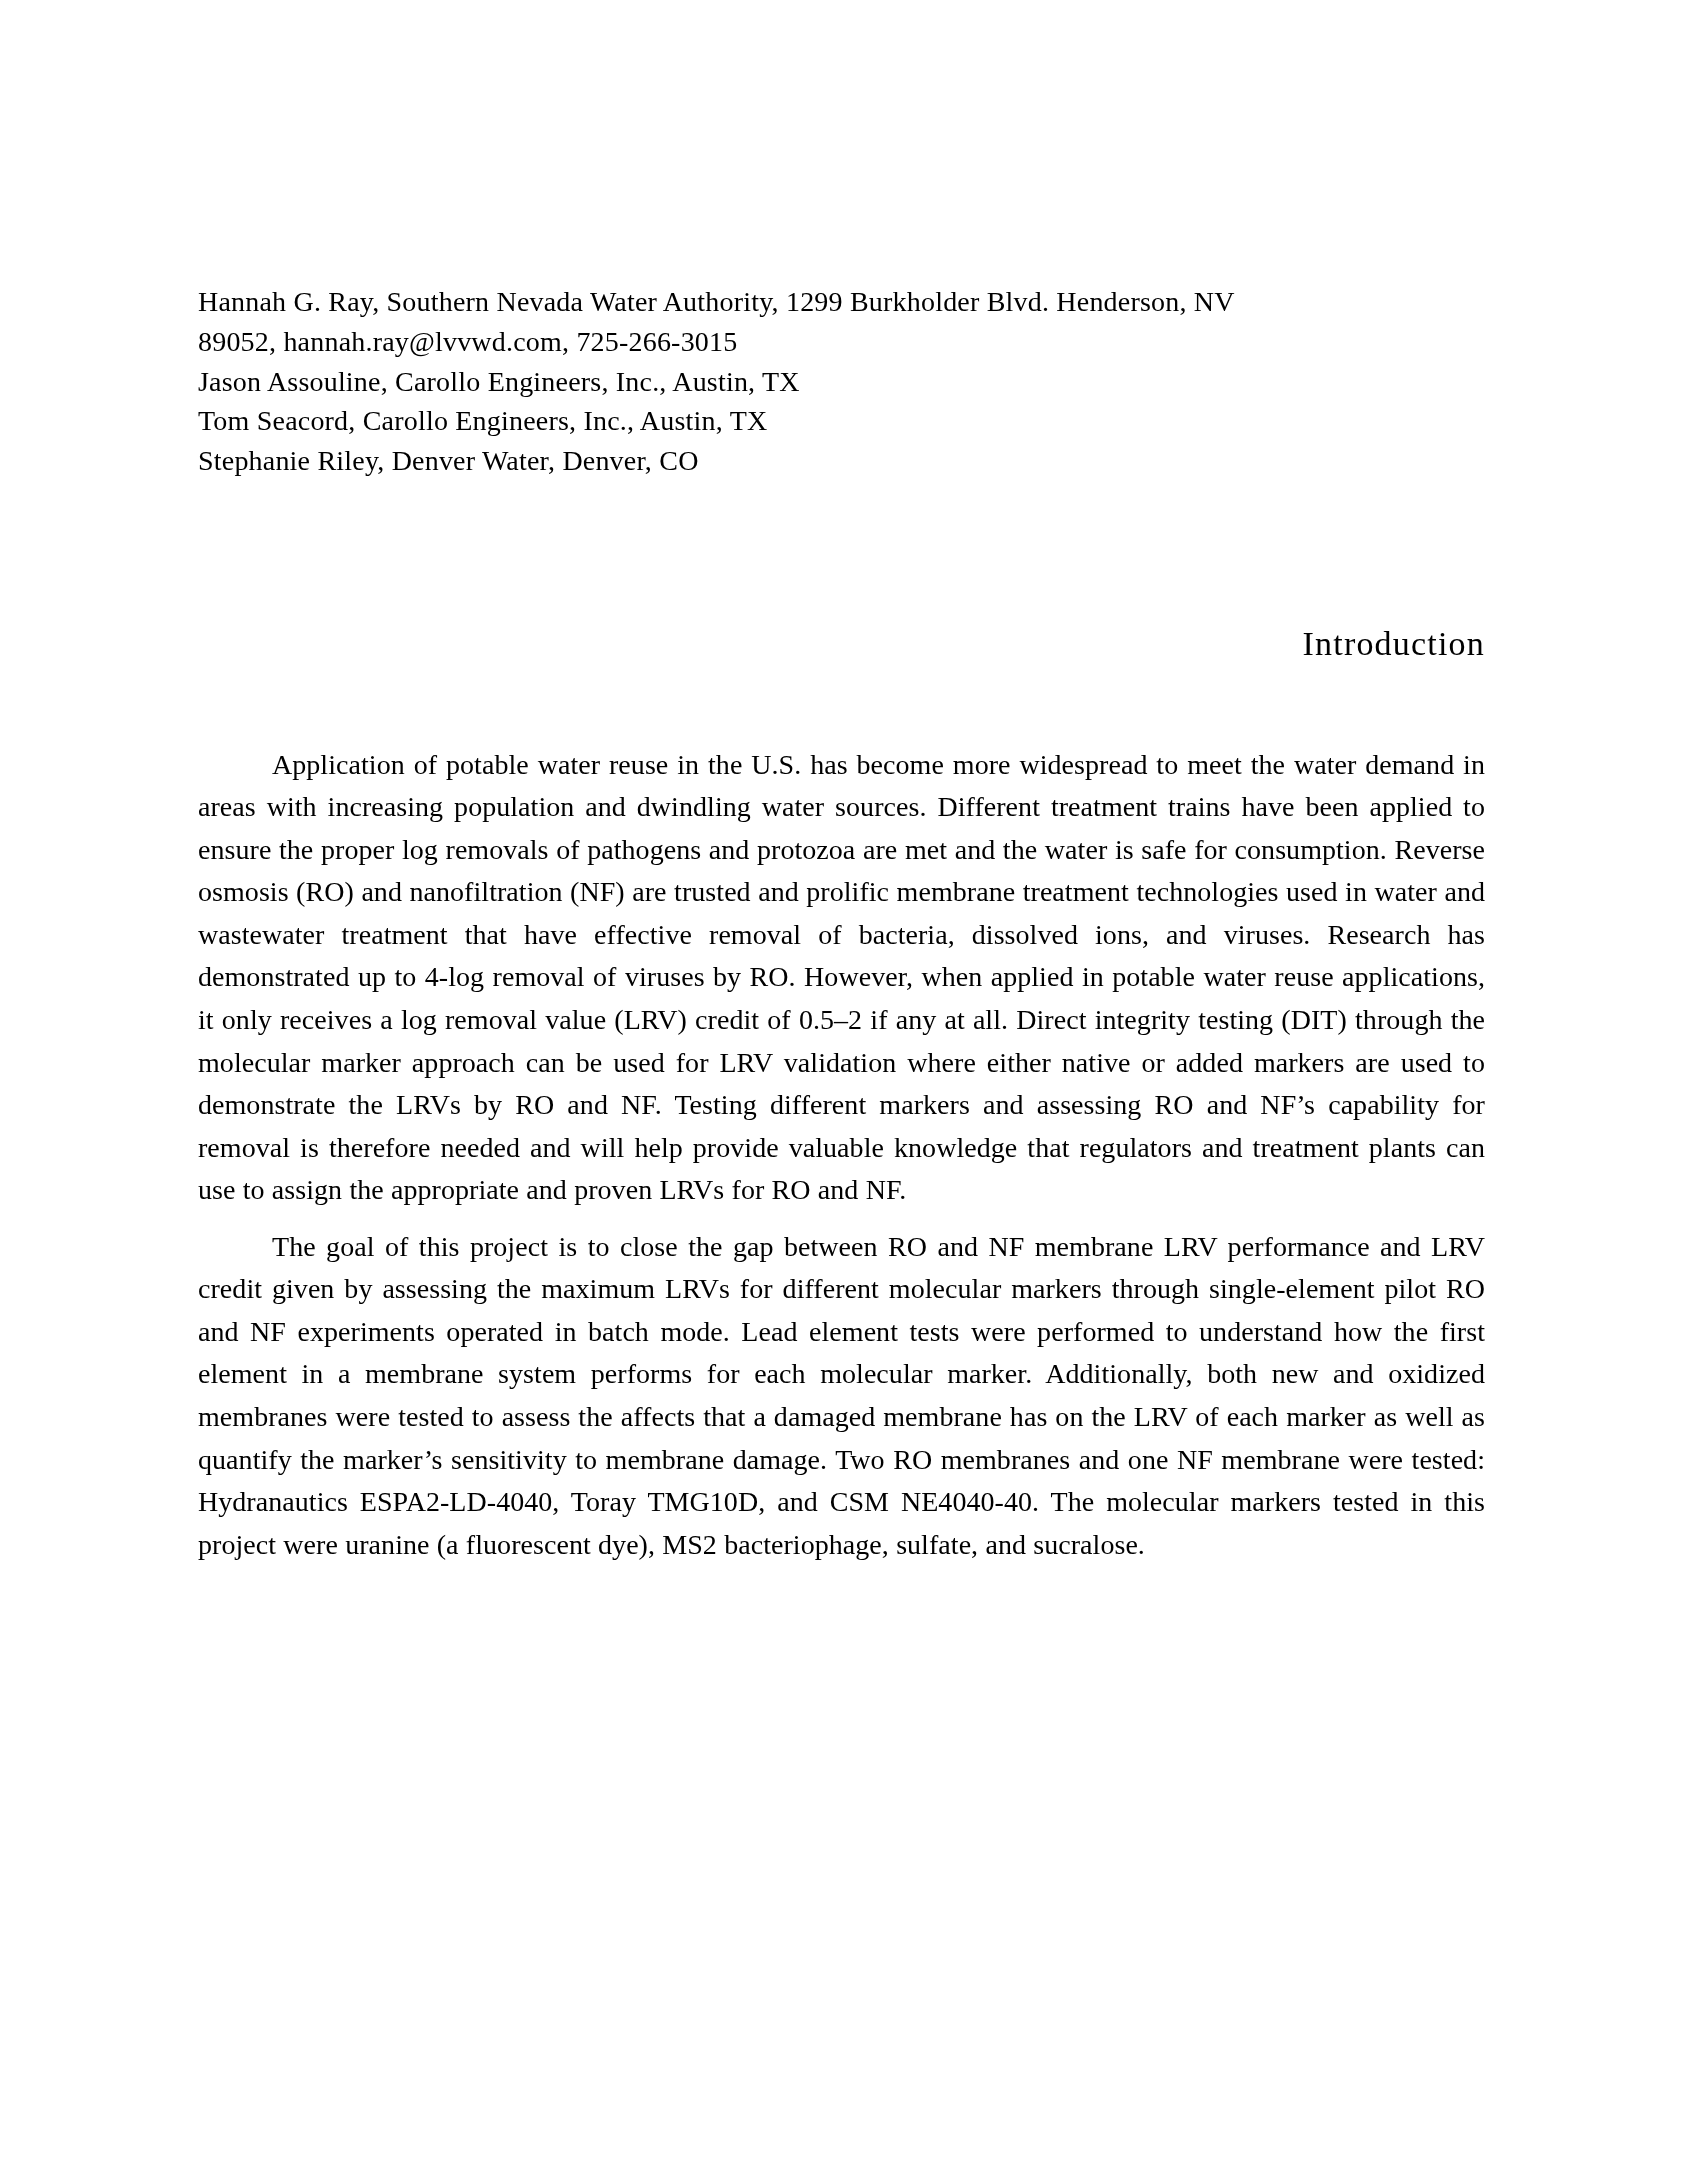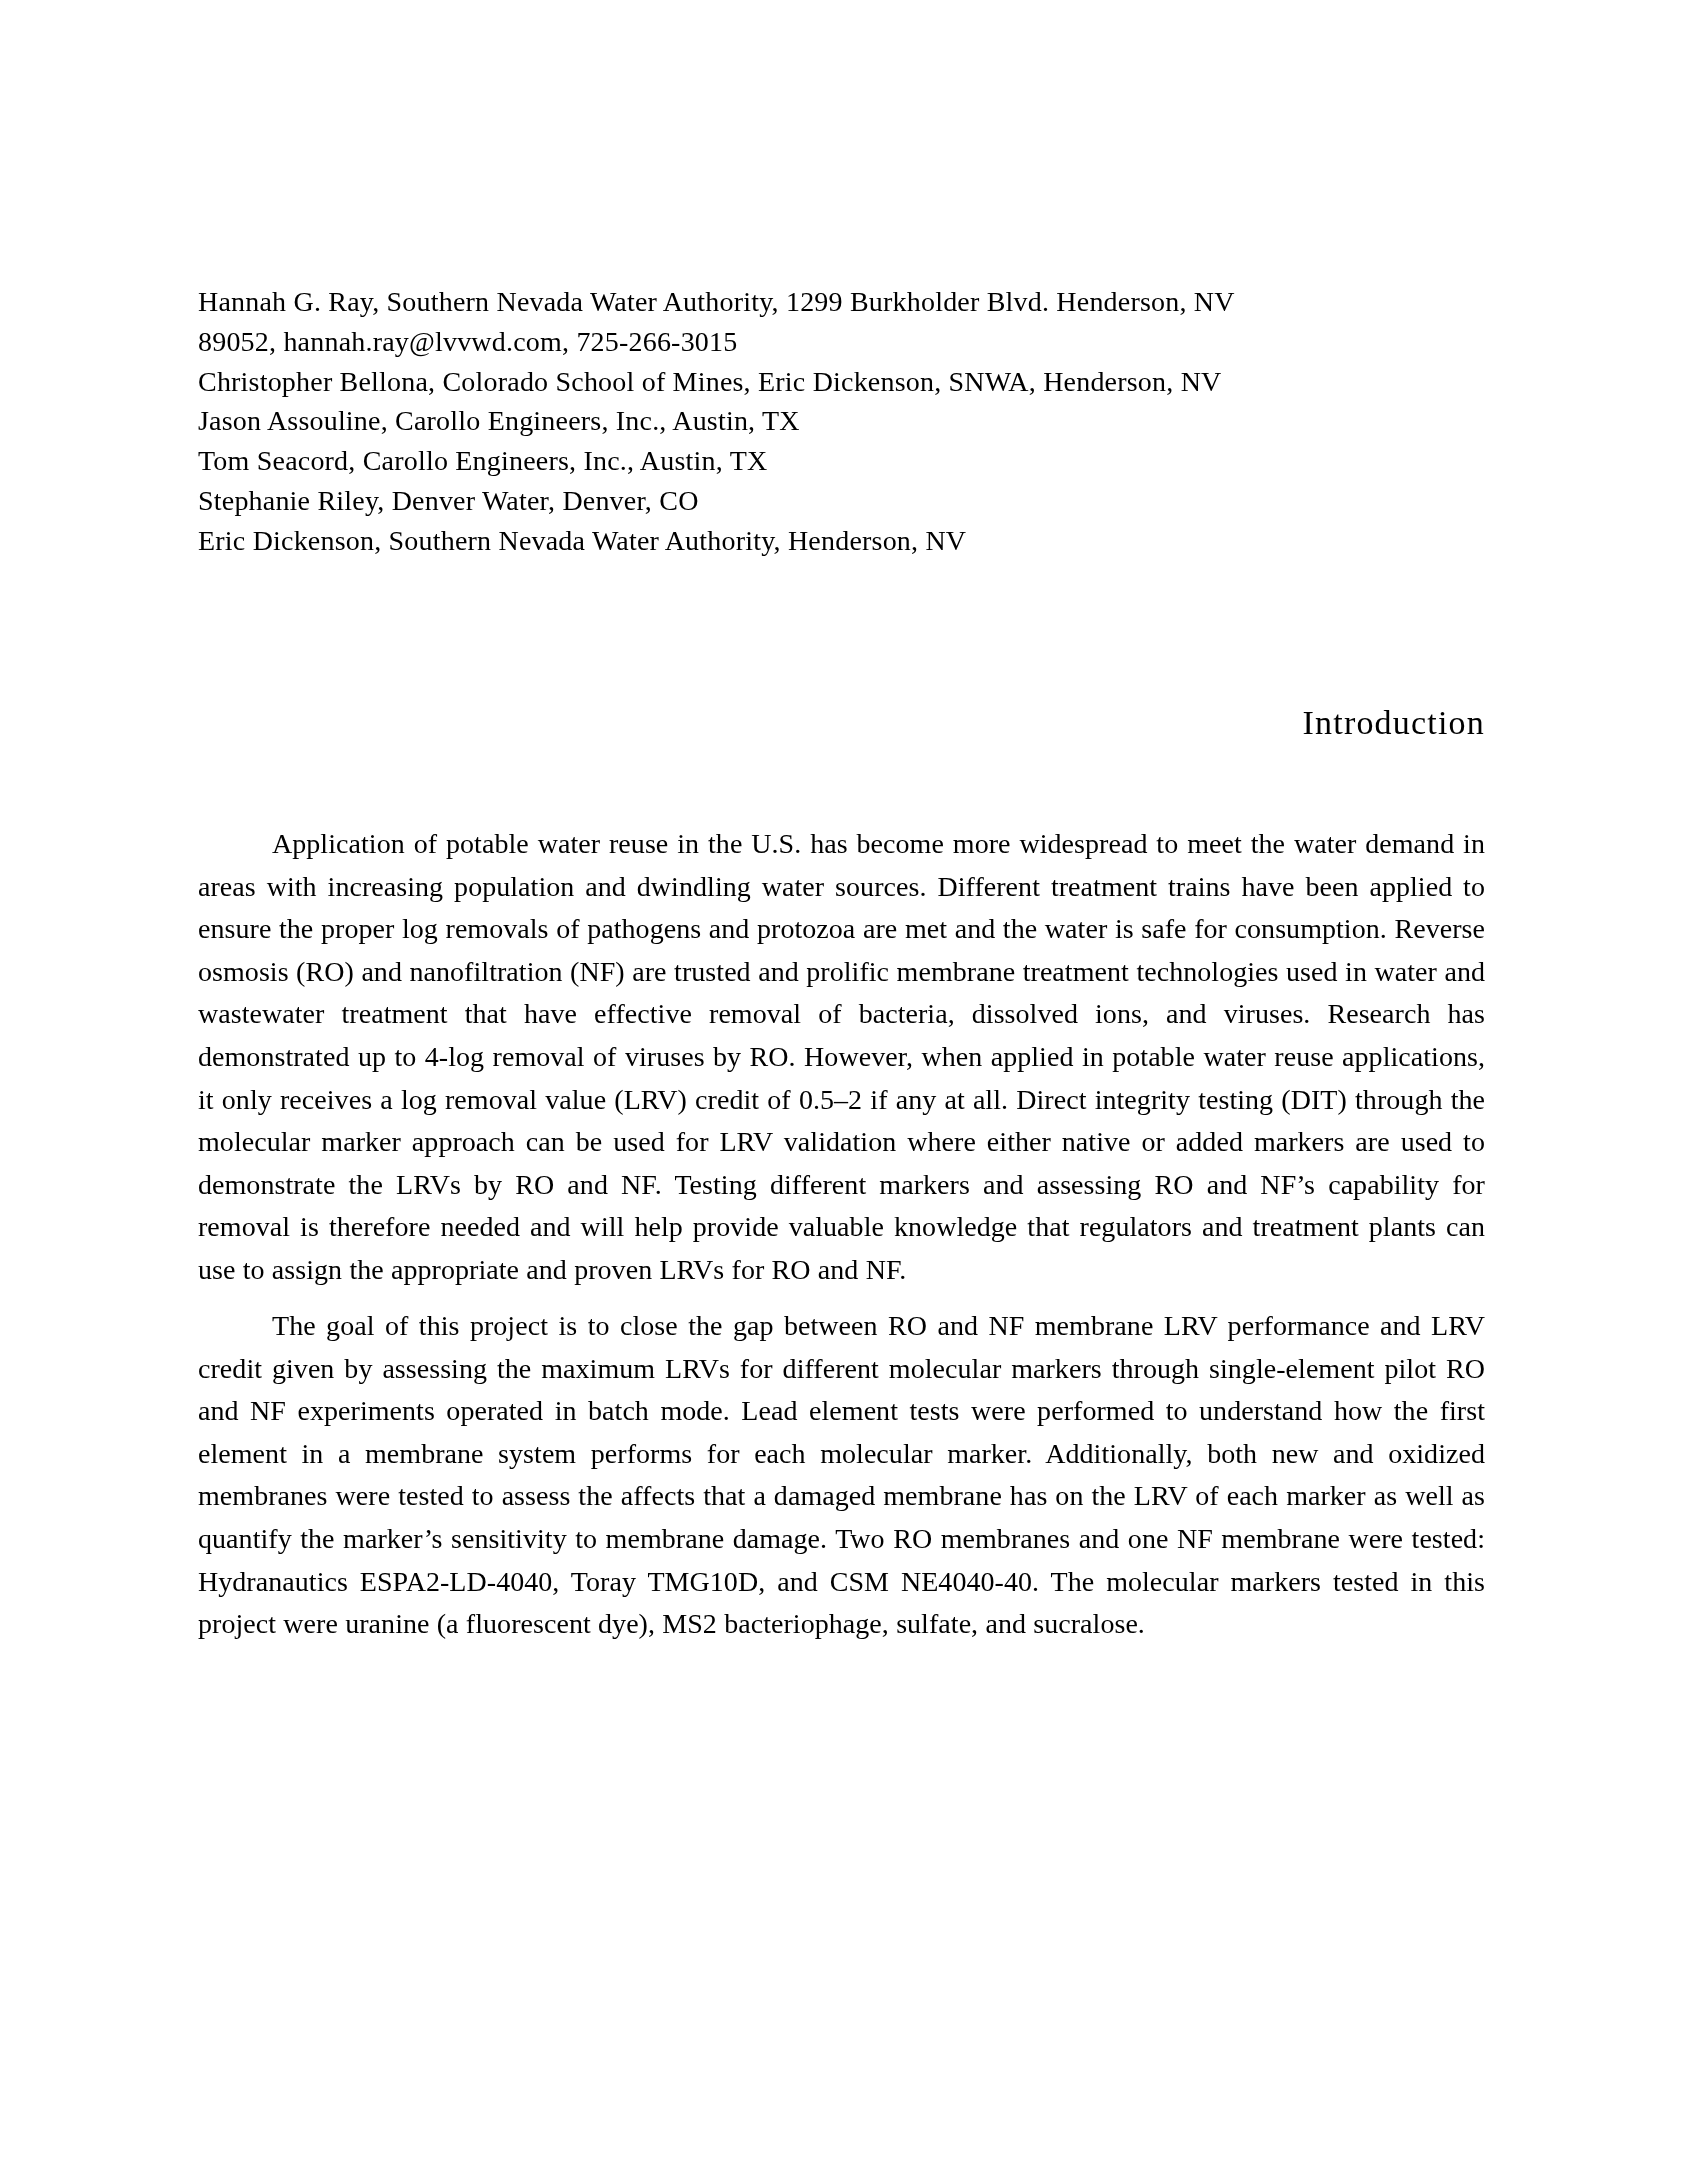--- a/index.html
+++ b/index.html
@@ -70,25 +70,23 @@
 </style>
 </head>
 <body>
 
 <div class="page">
 
 
   <div class="authors-block">
     <div class="author-line">Hannah G. Ray, Southern Nevada Water Authority, 1299 Burkholder Blvd. Henderson, NV</div>
     <div class="author-line">89052, hannah.ray@lvvwd.com, 725-266-3015</div>
-    <div class="author-line">Christopher Bellona, Colorado School of Mines, Eric Dickenson, SNWA, Henderson, NV</div>
     <div class="author-line">Jason Assouline, Carollo Engineers, Inc., Austin, TX</div>
     <div class="author-line">Tom Seacord, Carollo Engineers, Inc., Austin, TX</div>
     <div class="author-line">Stephanie Riley, Denver Water, Denver, CO</div>
-    <div class="author-line">Eric Dickenson, Southern Nevada Water Authority, Henderson, NV</div>
   </div>
 
   <div class="section-heading">Introduction</div>
 
   <div class="body-block">
     <p class="para">Application of potable water reuse in the U.S. has become more widespread to meet the water demand in areas with increasing population and dwindling water sources. Different treatment trains have been applied to ensure the proper log removals of pathogens and protozoa are met and the water is safe for consumption. Reverse osmosis (RO) and nanofiltration (NF) are trusted and prolific membrane treatment technologies used in water and wastewater treatment that have effective removal of bacteria, dissolved ions, and viruses. Research has demonstrated up to 4-log removal of viruses by RO. However, when applied in potable water reuse applications, it only receives a log removal value (LRV) credit of 0.5–2 if any at all. Direct integrity testing (DIT) through the molecular marker approach can be used for LRV validation where either native or added markers are used to demonstrate the LRVs by RO and NF. Testing different markers and assessing RO and NF’s capability for removal is therefore needed and will help provide valuable knowledge that regulators and treatment plants can use to assign the appropriate and proven LRVs for RO and NF.</p>
     <p class="para">The goal of this project is to close the gap between RO and NF membrane LRV performance and LRV credit given by assessing the maximum LRVs for different molecular markers through single-element pilot RO and NF experiments operated in batch mode. Lead element tests were performed to understand how the first element in a membrane system performs for each molecular marker. Additionally, both new and oxidized membranes were tested to assess the affects that a damaged membrane has on the LRV of each marker as well as quantify the marker’s sensitivity to membrane damage. Two RO membranes and one NF membrane were tested: Hydranautics ESPA2-LD-4040, Toray TMG10D, and CSM NE4040-40. The molecular markers tested in this project were uranine (a fluorescent dye), MS2 bacteriophage, sulfate, and sucralose.</p>
   </div>
 
 </div>

